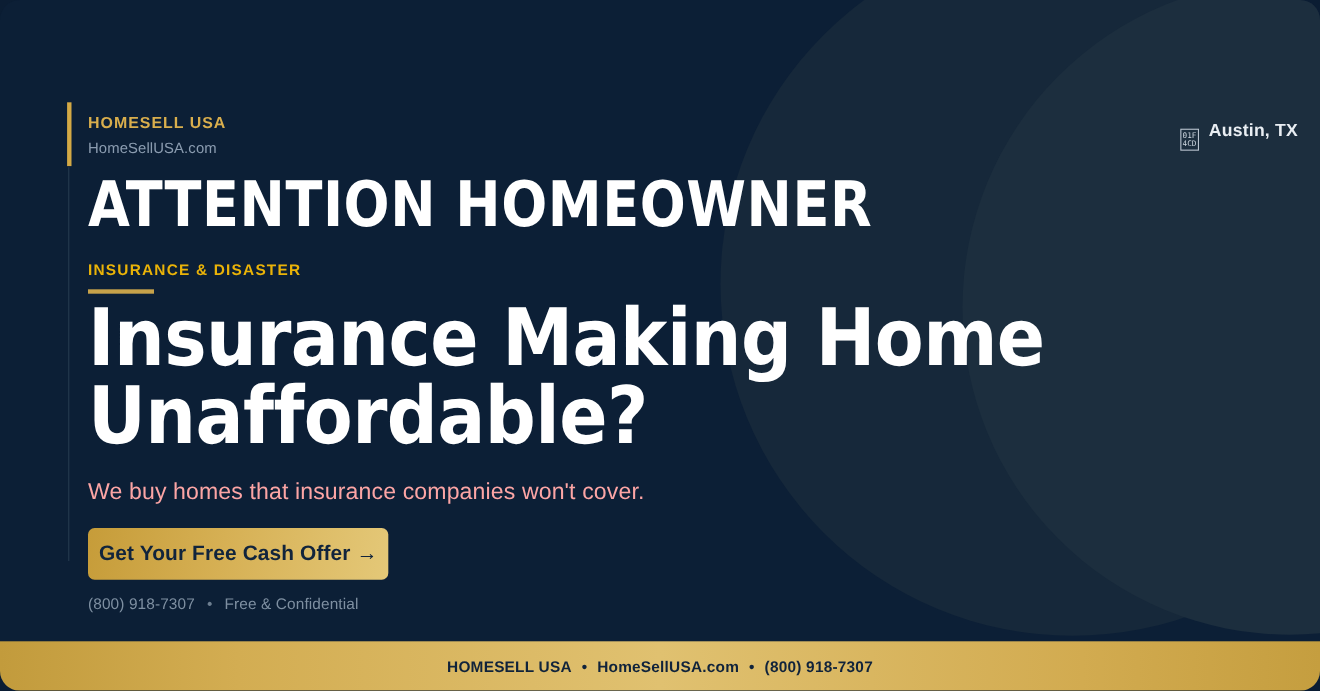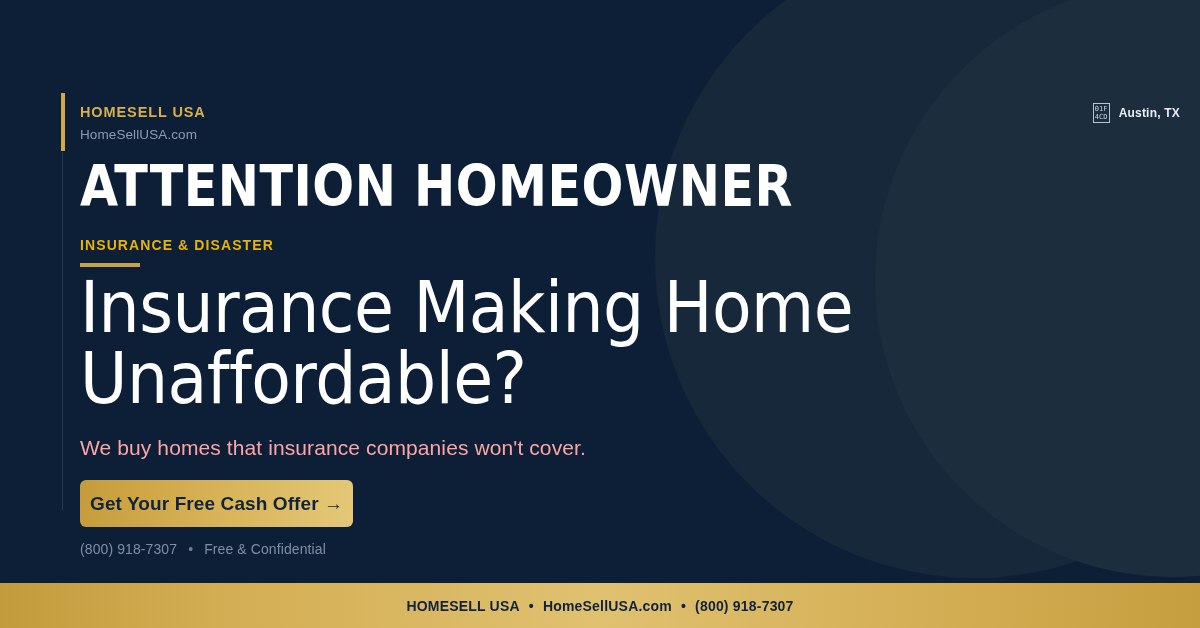--- a/index.html
+++ b/index.html
@@ -9,20 +9,21 @@
     background:#0b1d33;
     font-family:"Liberation Sans", sans-serif;
     overflow:hidden;
   }
 
   .ad {
     position:relative;
     width:1200px; height:628px;
     background:#0c1f36;
     overflow:hidden;
+    border-radius:18px;
   }
 
   
   .deco { position:absolute; border-radius:50%; pointer-events:none; }
   .deco-a {
     width:640px; height:640px;
     left:655px; top:-62px;
     background:#16283a;
   }
   .deco-b {
@@ -80,24 +81,25 @@
     flex-direction:column;
     justify-content:center;
     align-items:center;
     width:17px; height:20px;
     border:1px solid #b9c4cf;
     color:#cdd6df;
     font-family:"DejaVu Sans Mono", monospace;
     font-size:7px;
     line-height:8px;
     letter-spacing:0px;
+    margin-top:14px;
   }
   .locale-label {
     color:#e9eef3;
-    font-size:12px;
+    font-size:16px;
     font-weight:bold;
     letter-spacing:0.2px;
   }
 
   .attention {
     position:absolute;
     left:0; top:158px;
     color:#ffffff;
     font-family:"Liberation Sans Narrow","DejaVu Sans Condensed","Liberation Sans",sans-serif;
     font-size:57px;
@@ -123,21 +125,21 @@
     width:60px; height:4px;
     background:#c7a24a;
   }
 
   .headline {
     position:absolute;
     left:0; top:272px;
     color:#ffffff;
     font-family:"Liberation Sans Narrow","DejaVu Sans Condensed","Liberation Sans",sans-serif;
     font-size:72px;
-    font-weight:normal;
+    font-weight:bold;
     line-height:71px;
     letter-spacing:-0.5px;
     width:960px;
   }
 
   .sub {
     position:absolute;
     left:0; top:436px;
     color:#fca5a5;
     font-size:21px;

